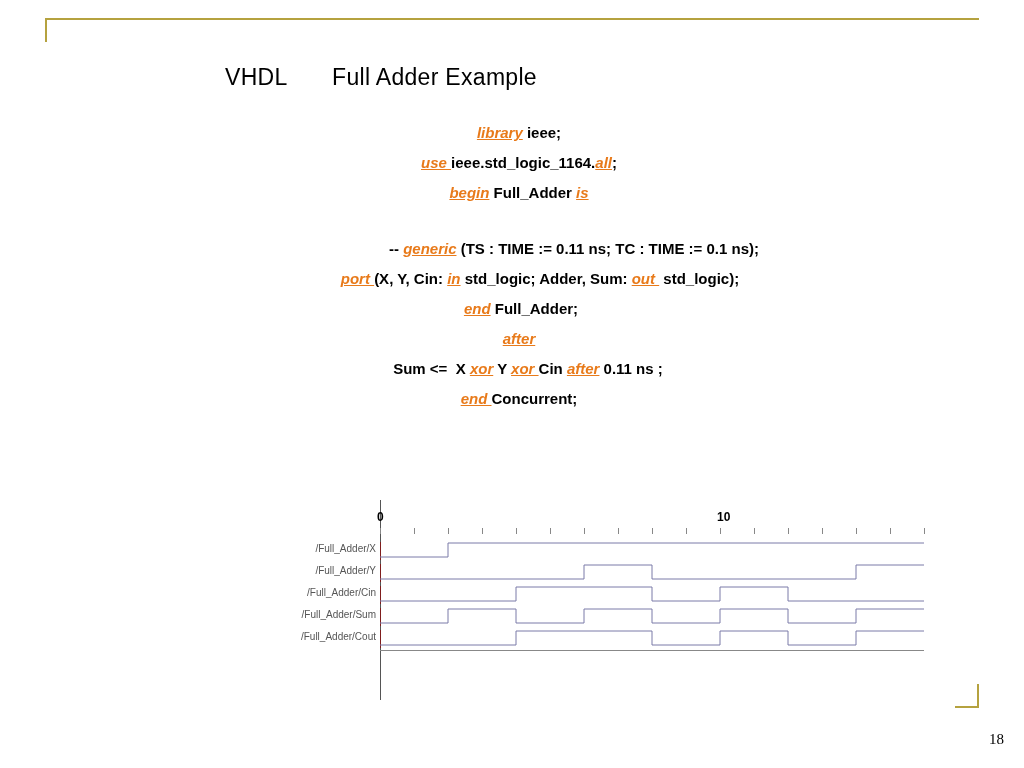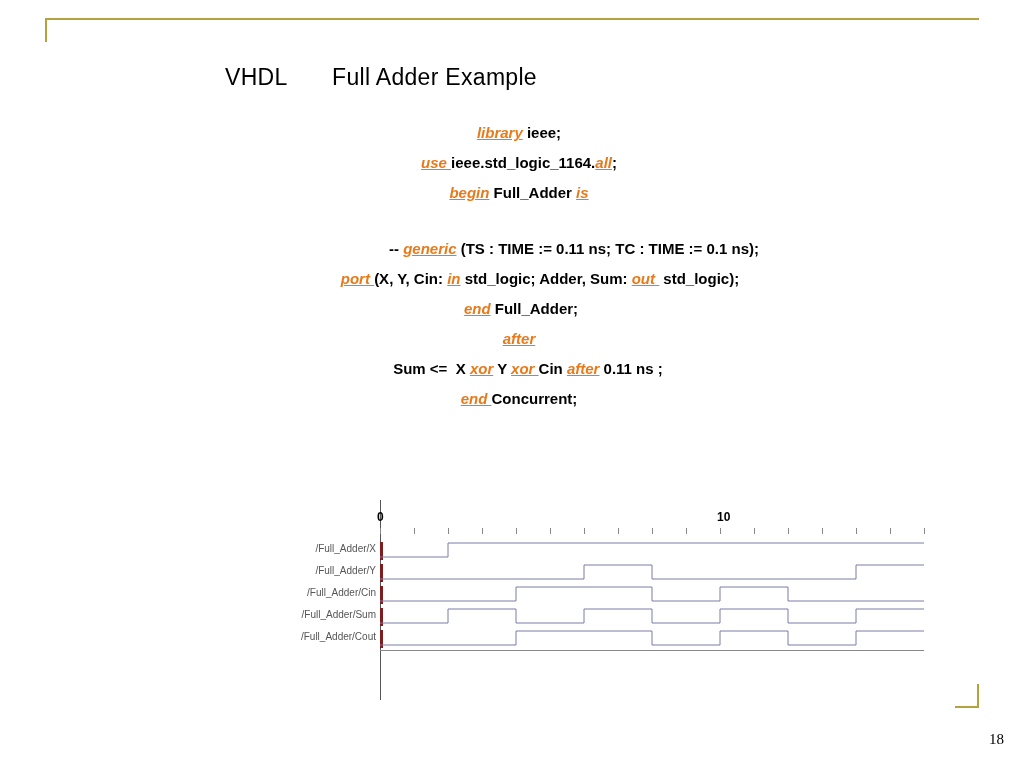--- a/index.html
+++ b/index.html
@@ -117,21 +117,21 @@
   }
   .wave-label {
     position: absolute;
     left: 0;
     width: 96px;
     text-align: right;
     font-size: 10px;
     color: #555;
     top: 2px;
     padding-right: 4px;
-    border-right: 3px solid #7f1d1d;
+    border-right: 1px solid #7f1d1d;
     height: 18px;
     line-height: 14px;
   }
   .wave-trace {
     position: absolute;
     left: 100px;
     right: 0;
     top: 0;
     height: 22px;
   }

